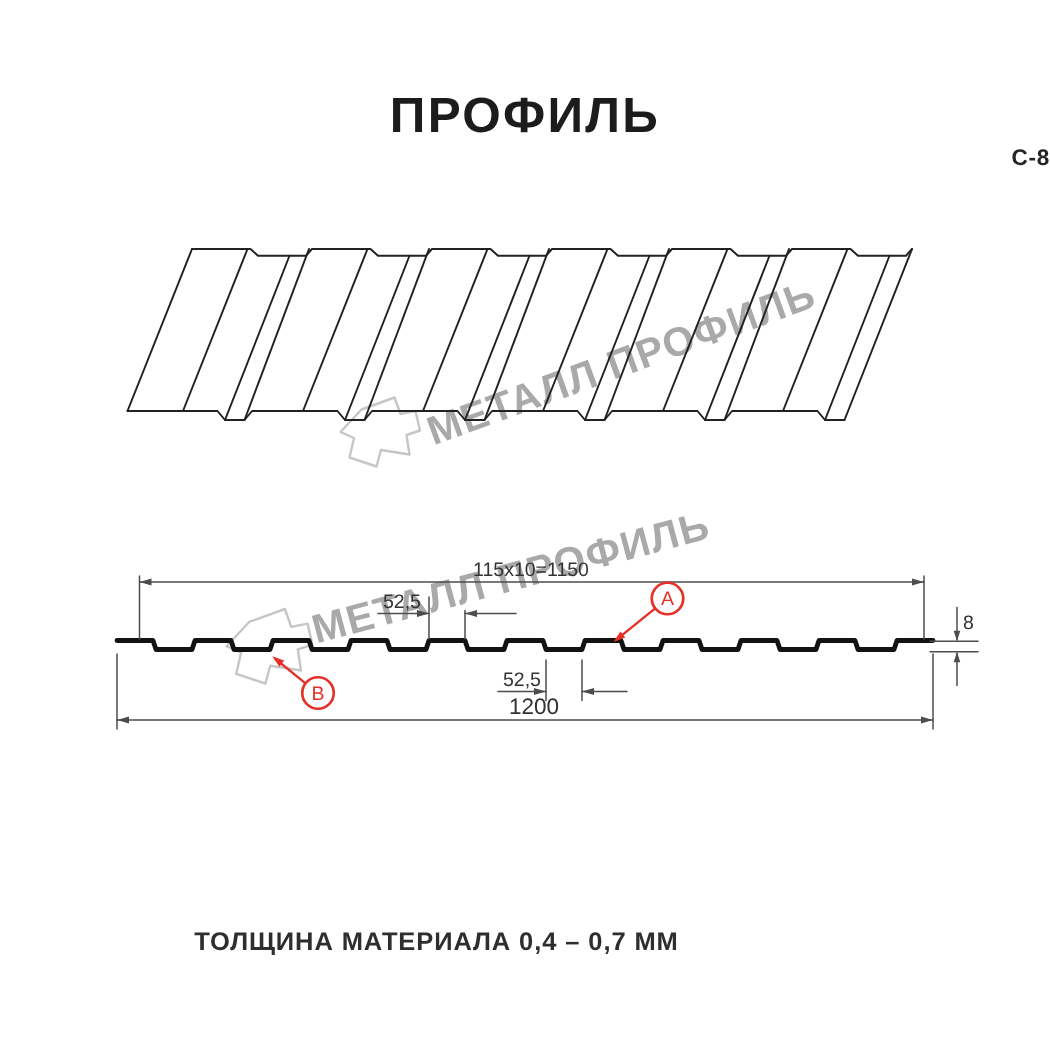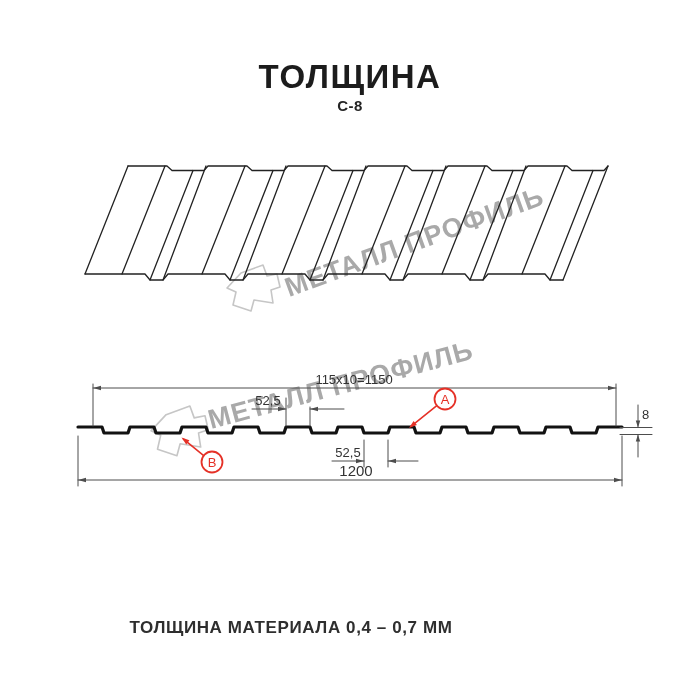--- a/index.html
+++ b/index.html
@@ -1,33 +1,33 @@
 <!DOCTYPE html>
 <html><head>
 <meta charset="utf-8">
 <style>
   html,body{margin:0;padding:0;}
   body{width:700px;height:700px;background:#ffffff;position:relative;overflow:hidden;
        font-family:"Liberation Sans", sans-serif;}
   .title{position:absolute;top:58px;left:0;width:700px;text-align:center;
          font-size:33px;font-weight:800;letter-spacing:1.5px;color:#1c1c1c;}
-  .subtitle{position:absolute;top:97px;left:0;width:700px;text-align:center;
+  .subtitle{position:absolute;top:97px;left:0;width:700px;text-align:right;
             font-size:15px;font-weight:700;letter-spacing:.5px;color:#242424;}
   .footer{position:absolute;top:618px;left:0;width:582px;text-align:center;
           font-size:17px;font-weight:700;letter-spacing:.6px;color:#2e2e2e;}
   svg{position:absolute;left:0;top:0;}
   .wm-text{font-size:27px;font-weight:700;letter-spacing:1px;}
   .dim{font-size:13px;fill:#333333;}
   .dim-big{font-size:15px;fill:#333333;}
   .marker-letter{font-size:13px;}
 </style>
 </head>
 <body>
 
-<div class="title">ТОЛЩИНА</div>
+<div class="title">ПРОФИЛЬ</div>
 <div class="subtitle">С-8</div>
 
 <svg id="draw" width="700" height="700" viewBox="0 0 700 700">
 
   <g id="wm1">
     <path d="M14 8 L36 0 L40 11 L50 9 L53 22 L44 25 L46 38 L27 35 L24 46 L6 40 L9 27 L0 23 Z" transform="translate(227,265)" fill="none" stroke="#c6c6c6" stroke-width="1.6" stroke-linejoin="round"></path>
     <text class="wm-text" transform="translate(289,297) rotate(-20)" fill="#a9a9a9">МЕТАЛЛ ПРОФИЛЬ</text>
   </g>
 
   <g id="g3d">

